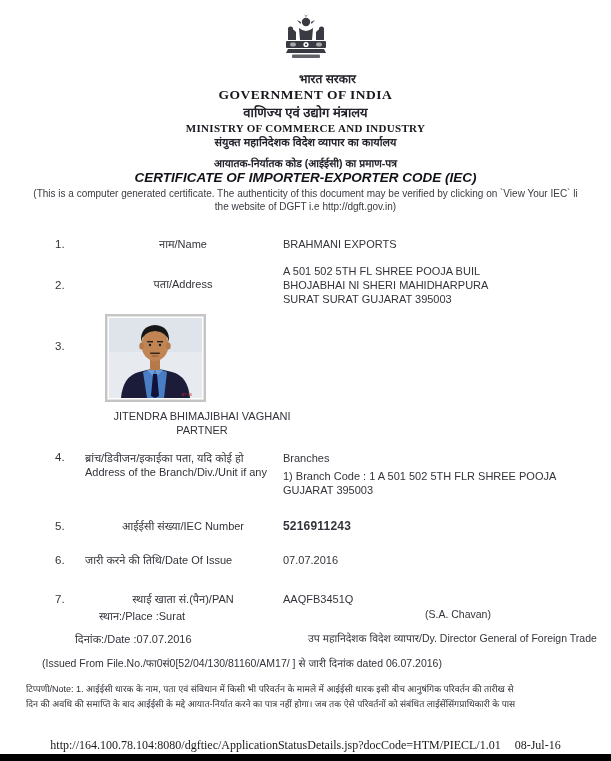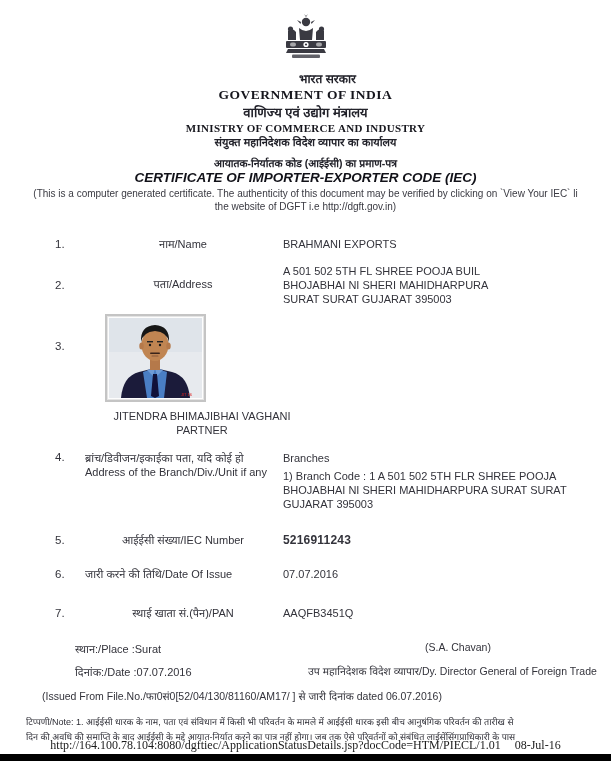--- a/index.html
+++ b/index.html
@@ -43,21 +43,21 @@
   .photo-block { display:flex; flex-direction:column; align-items:flex-start; }
   .photo-frame {
     margin-left:18px;
     background:#fdfdfd; border:2px solid #c4c4c4; box-shadow:0 0 0 1px #e4e4e4 inset;
     padding:2px; line-height:0;
   }
   .photo-caption { width:230px; text-align:center; font-size:11px; line-height:14px; margin-top:7px; }
   
   .branch-head { margin-bottom:4px; }
   
-  .sig-row1 { display:flex; margin-top:21px; font-size:11px; }
+  .sig-row1 { display:flex; margin-top:2px; font-size:11px;padding-left:24px; }
   .sig-place { margin-left:75px; }
   .sig-chavan { position:absolute; left:425px; font-size:10.5px; }
   .sig-row2 { display:flex; margin-top:8px; font-size:11px; position:relative; }
   .sig-date { margin-left:75px; font-size:11px; }
   .sig-desig { position:absolute; left:308px; font-size:10.5px; }
   .issued-line { margin-left:42px; margin-top:10px; font-size:10.5px; }
   .note { margin:12px 26px 0 26px; font-size:9px; line-height:15px; text-align:justify; color:#2e2e36; overflow:hidden; white-space:nowrap; }
   .note div { overflow:hidden; }
   
   .print-footer {
@@ -181,21 +181,20 @@
 
     <div class="row row-4">
       <div class="c-num self-top">4.</div>
       <div class="c-label justify self-top">
         <div>ब्रांच/डिवीजन/इकाईका पता, यदि कोई हो</div>
         <div>Address of the Branch/Div./Unit if any</div>
       </div>
       <div class="c-val">
         <div class="branch-head">Branches</div>
         <div>1) Branch Code : 1 A 501 502 5TH FLR SHREE POOJA</div>
-        <div>BHOJABHAI NI SHERI MAHIDHARPURA SURAT SURAT</div>
         <div>GUJARAT 395003</div>
       </div>
     </div>
 
     <div class="row row-5">
       <div class="c-num">5.</div>
       <div class="c-label center">आईईसी संख्या/IEC Number</div>
       <div class="c-val iec-bold">5216911243</div>
     </div>
 

